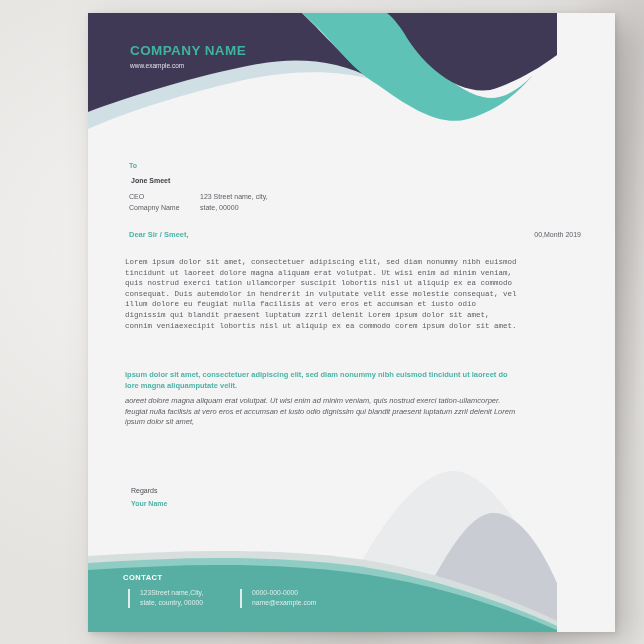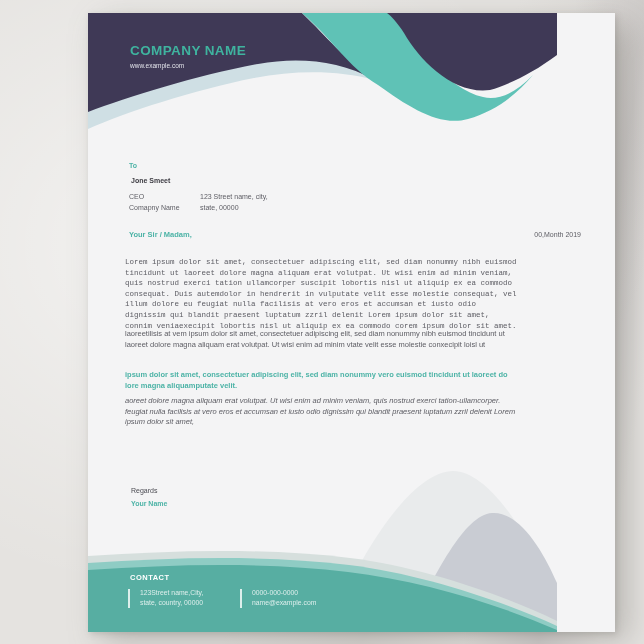--- a/index.html
+++ b/index.html
@@ -29,21 +29,21 @@
   .recipient-meta{left:41px;top:179px;display:flex;font-size:7px;line-height:10.5px;color:var(--text-gray,#63636a);}
   .recipient-meta .mcol1{width:71px;}
   .salutation{left:41px;top:217px;font-size:7.5px;font-weight:bold;color:var(--text-teal,#4cb3a6);}
   .date{right:34px;top:218px;font-size:7px;color:var(--text-gray,#63636a);}
   .para{left:37px;width:396px;font-size:7.5px;line-height:10.6px;color:var(--text-gray,#5d5d64);text-align:left;}
   .p1{top:244px;font-family:Liberation Mono, monospace;}.p2{top:316px;}
   .p3{top:357px;font-weight:bold;color:var(--text-teal,#4cb3a6);}
   .p4{top:383px;font-style:italic;}
   .regards{left:43px;top:474px;font-size:7px;color:#4b4b52;}
   .your-name{left:43px;top:487px;font-size:7px;font-weight:bold;color:var(--text-teal,#4cb3a6);}
-  .contact-label{left:42px;top:560px;font-size:7.5px;font-weight:bold;letter-spacing:.5px;color:#ffffff;}
+  .contact-label{left:35px;top:560px;font-size:7.5px;font-weight:bold;letter-spacing:.5px;color:#ffffff;}
   .fcol{top:575px;display:flex;align-items:flex-start;}
   .fcol1{left:40px;}
   .fcol2{left:152px;}
   .fbar{width:2px;height:19px;background:rgba(255,255,255,.8);margin-right:10px;margin-top:1px;}
   .flines{font-size:6.8px;line-height:10px;color:rgba(255,255,255,.8);}
 </style>
 </head>
 <body>
 
 <div class="paper">
@@ -72,26 +72,25 @@
     <div class="mcol1">
       <div>CEO</div>
       <div>Comapny Name</div>
     </div>
     <div class="mcol2">
       <div>123 Street name, city,</div>
       <div>state, 00000</div>
     </div>
   </div>
 
-  <div class="abs salutation">Your Sir / Madam,</div>
+  <div class="abs salutation">Dear Sir / Smeet,</div>
   <div class="abs date">00,Month 2019</div>
 
   <div class="abs para p1">Lorem ipsum dolor sit amet, consectetuer adipiscing elit, sed diam nonummy nibh euismod tincidunt ut laoreet dolore magna aliquam erat volutpat. Ut wisi enim ad minim veniam, quis nostrud exerci tation ullamcorper suscipit lobortis nisl ut aliquip ex ea commodo consequat. Duis autemdolor in hendrerit in vulputate velit esse molestie consequat, vel illum dolore eu feugiat nulla facilisis at vero eros et accumsan et iusto odio dignissim qui blandit praesent luptatum zzril delenit Lorem ipsum dolor sit amet, connim veniaexecipit lobortis nisl ut aliquip ex ea commodo corem ipsum dolor sit amet.</div>
-  <div class="abs para p2">laoreetilisis at vem ipsum dolor sit amet, consectetuer adipiscing elit, sed diam nonummy nibh euismod tincidunt ut laoreet dolore magna aliquam erat volutpat. Ut wisi enim ad minim vtate velit esse molestie conxecipit loisl ut</div>
-  <div class="abs para p3">ipsum dolor sit amet, consectetuer adipiscing elit, sed diam nonummy vero euismod tincidunt ut laoreet do lore magna aliquamputate velit.</div>
+  <div class="abs para p3">ipsum dolor sit amet, consectetuer adipiscing elit, sed diam nonummy nibh euismod tincidunt ut laoreet do lore magna aliquamputate velit.</div>
   <div class="abs para p4">aoreet dolore magna aliquam erat volutpat. Ut wisi enim ad minim veniam, quis nostrud exerci tation-ullamcorper. feugiat nulla facilisis at vero eros et accumsan et iusto odio dignissim qui blandit praesent luptatum zzril delenit Lorem ipsum dolor sit amet,</div>
 
   <div class="abs regards">Regards</div>
   <div class="abs your-name">Your Name</div>
 
   <div class="abs contact-label">CONTACT</div>
   <div class="abs fcol fcol1">
     <span class="fbar"></span>
     <div class="flines">
       <div>123Street name,City,</div>

